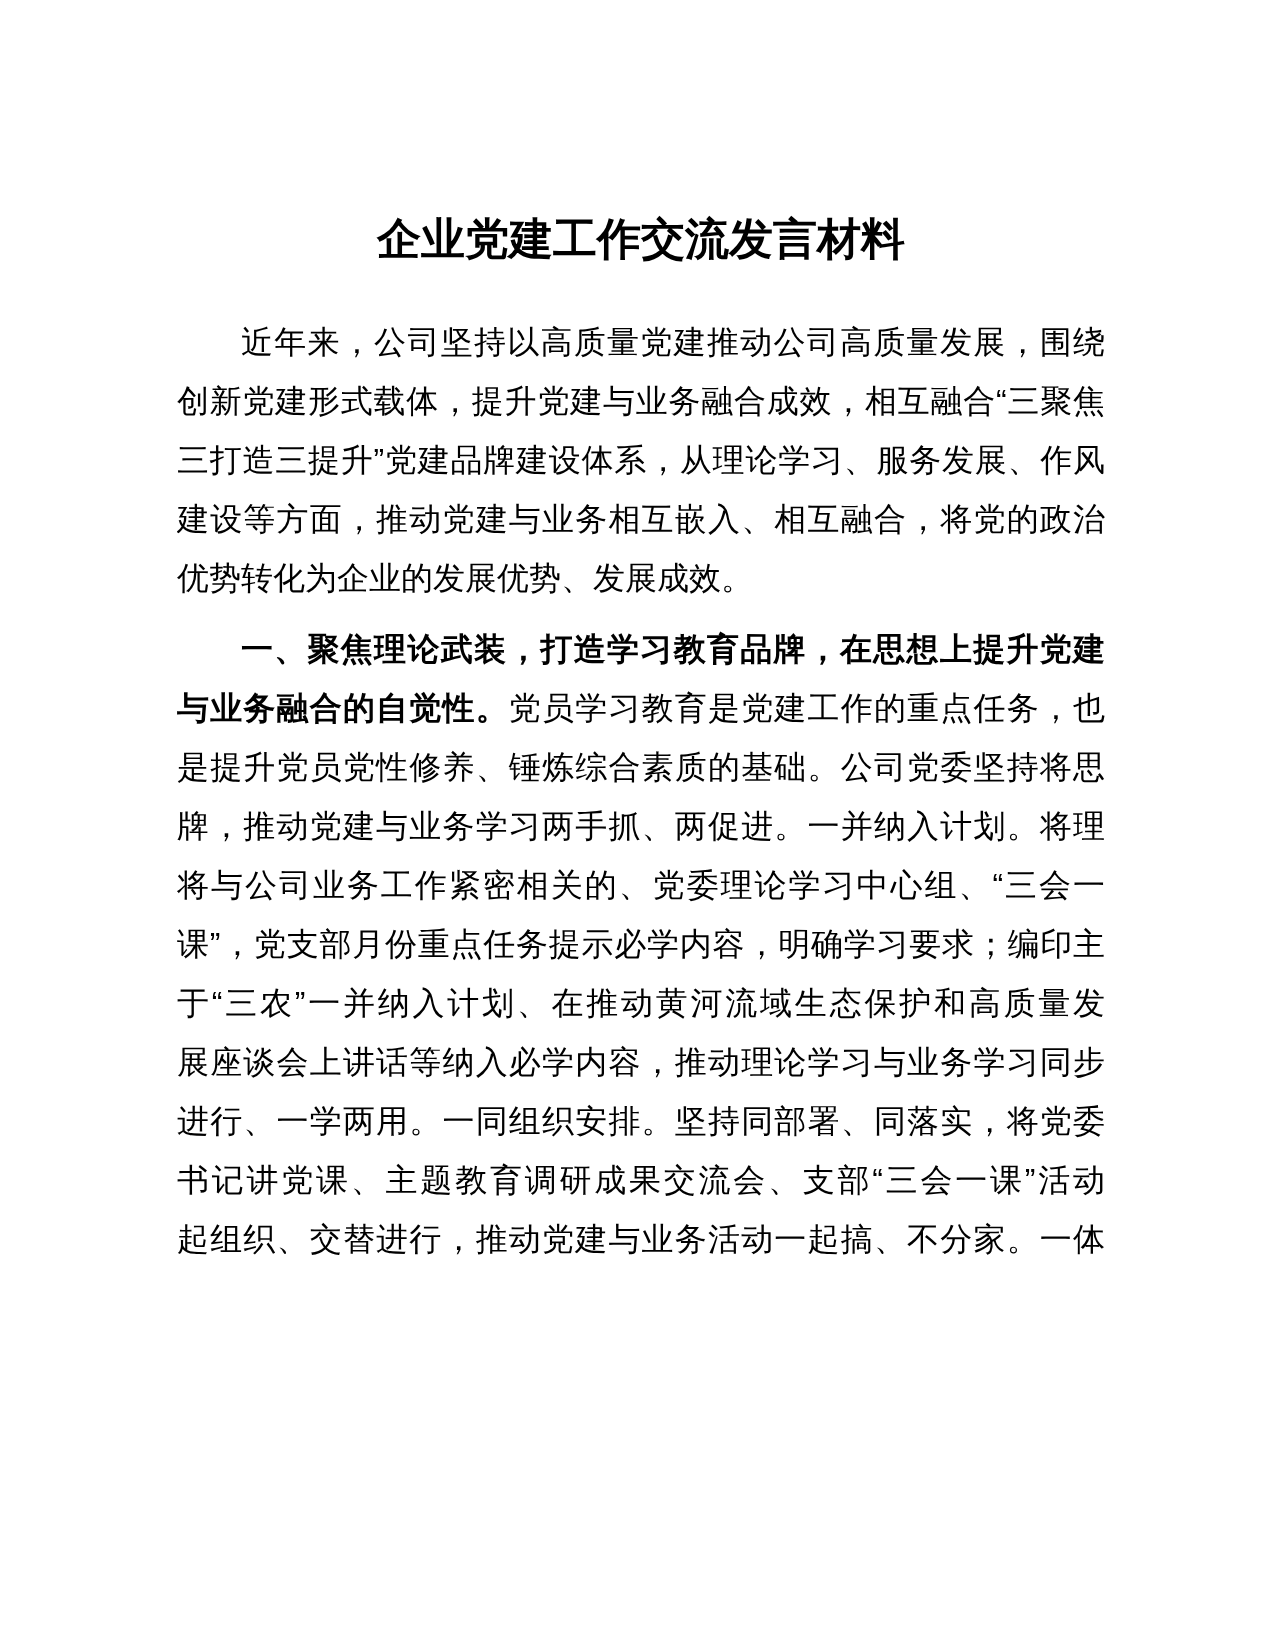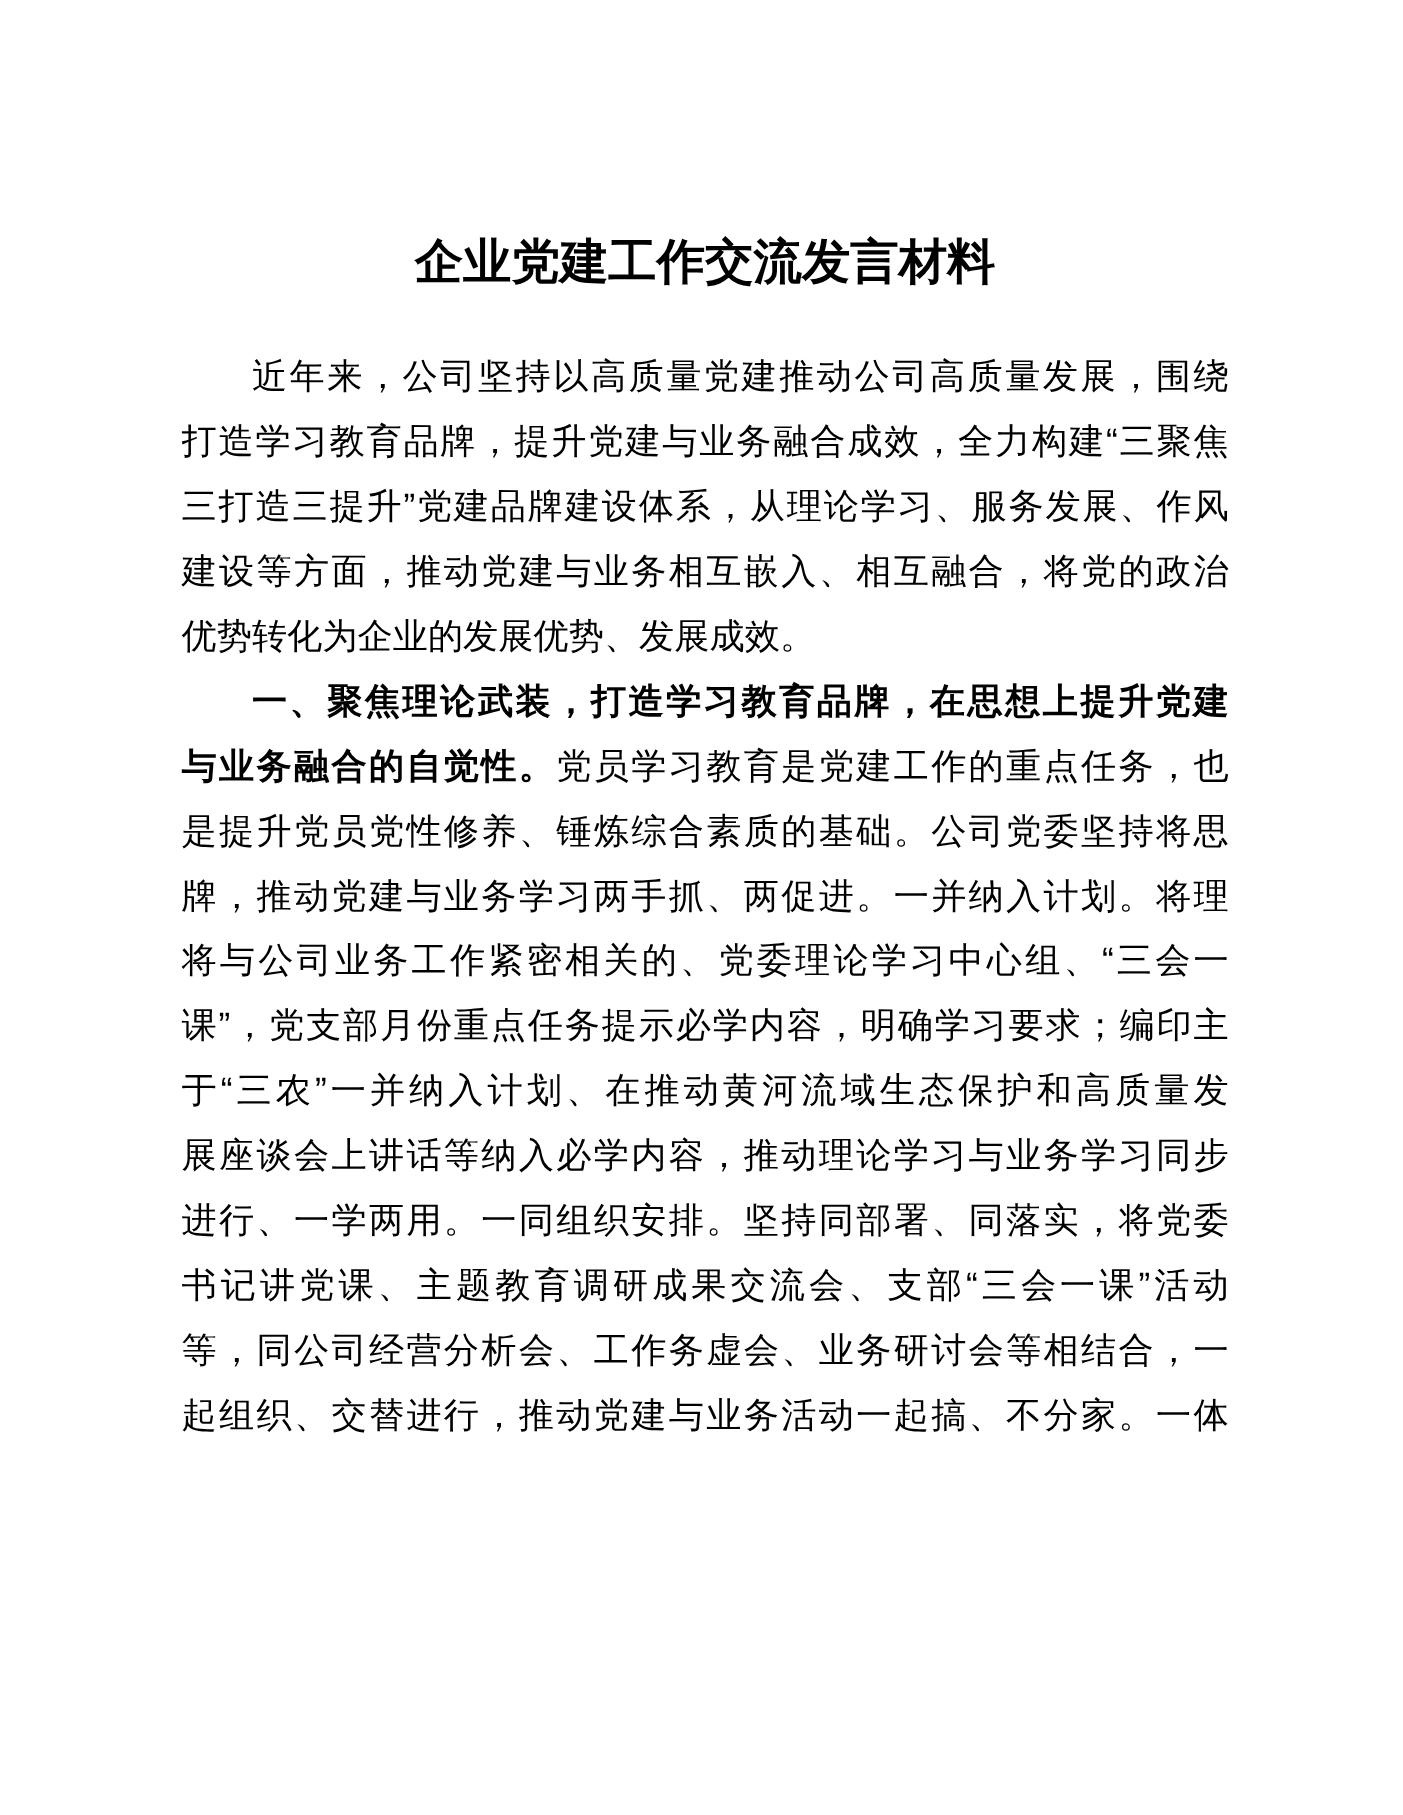--- a/index.html
+++ b/index.html
@@ -23,21 +23,21 @@
   }
   .title {
     margin: 0 0 43px 0;
     font-size: 44px;
     font-weight: 700;
     line-height: 62px;
     text-align: center;
     white-space: nowrap;
   }
   .para {
-    margin: 0;
+    margin: 12px;
     padding: 0;
   }
   .line {
     font-size: 32px;
     height: 59px;
     line-height: 59px;
     text-align: justify;
     overflow: hidden;
   }
   .line.jl {
@@ -54,33 +54,32 @@
   }
 </style>
 </head>
 <body style="background: rgb(255, 255, 255); color: rgb(0, 0, 0);">
 
 <div class="page">
   <h1 class="title">企业党建工作交流发言材料</h1>
   <div class="body-text" id="doc-body">
       <div class="para">
         <div class="line ind jl"><span class="seg">近年来，公司坚持以高质量党建推动公司高质量发展，围绕</span></div>
-        <div class="line jl"><span class="seg">打造学习教育品牌，提升党建与业务融合成效，全力构建“三聚焦</span></div>
+        <div class="line jl"><span class="seg">创新党建形式载体，提升党建与业务融合成效，相互融合“三聚焦</span></div>
         <div class="line jl"><span class="seg">三打造三提升”党建品牌建设体系，从理论学习、服务发展、作风</span></div>
         <div class="line jl"><span class="seg">建设等方面，推动党建与业务相互嵌入、相互融合，将党的政治</span></div>
         <div class="line"><span class="seg">优势转化为企业的发展优势、发展成效。</span></div>
       </div>
       <div class="para">
         <div class="line ind jl"><span class="seg b">一、聚焦理论武装，打造学习教育品牌，在思想上提升党建</span></div>
         <div class="line jl"><span class="seg b">与业务融合的自觉性。</span><span class="seg">党员学习教育是党建工作的重点任务，也</span></div>
         <div class="line jl"><span class="seg">是提升党员党性修养、锤炼综合素质的基础。公司党委坚持将思</span></div>
         <div class="line jl"><span class="seg">牌，推动党建与业务学习两手抓、两促进。一并纳入计划。将理</span></div>
         <div class="line jl"><span class="seg">将与公司业务工作紧密相关的、党委理论学习中心组、“三会一</span></div>
         <div class="line jl"><span class="seg">课”，党支部月份重点任务提示必学内容，明确学习要求；编印主</span></div>
         <div class="line jl"><span class="seg">于“三农”一并纳入计划、在推动黄河流域生态保护和高质量发</span></div>
         <div class="line jl"><span class="seg">展座谈会上讲话等纳入必学内容，推动理论学习与业务学习同步</span></div>
         <div class="line jl"><span class="seg">进行、一学两用。一同组织安排。坚持同部署、同落实，将党委</span></div>
         <div class="line jl"><span class="seg">书记讲党课、主题教育调研成果交流会、支部“三会一课”活动</span></div>
-        <div class="line jl"><span class="seg">等，同公司经营分析会、工作务虚会、业务研讨会等相结合，一</span></div>
         <div class="line jl"><span class="seg">起组织、交替进行，推动党建与业务活动一起搞、不分家。一体</span></div>
       </div>
     </div>
 </div>
 
 </body></html>

